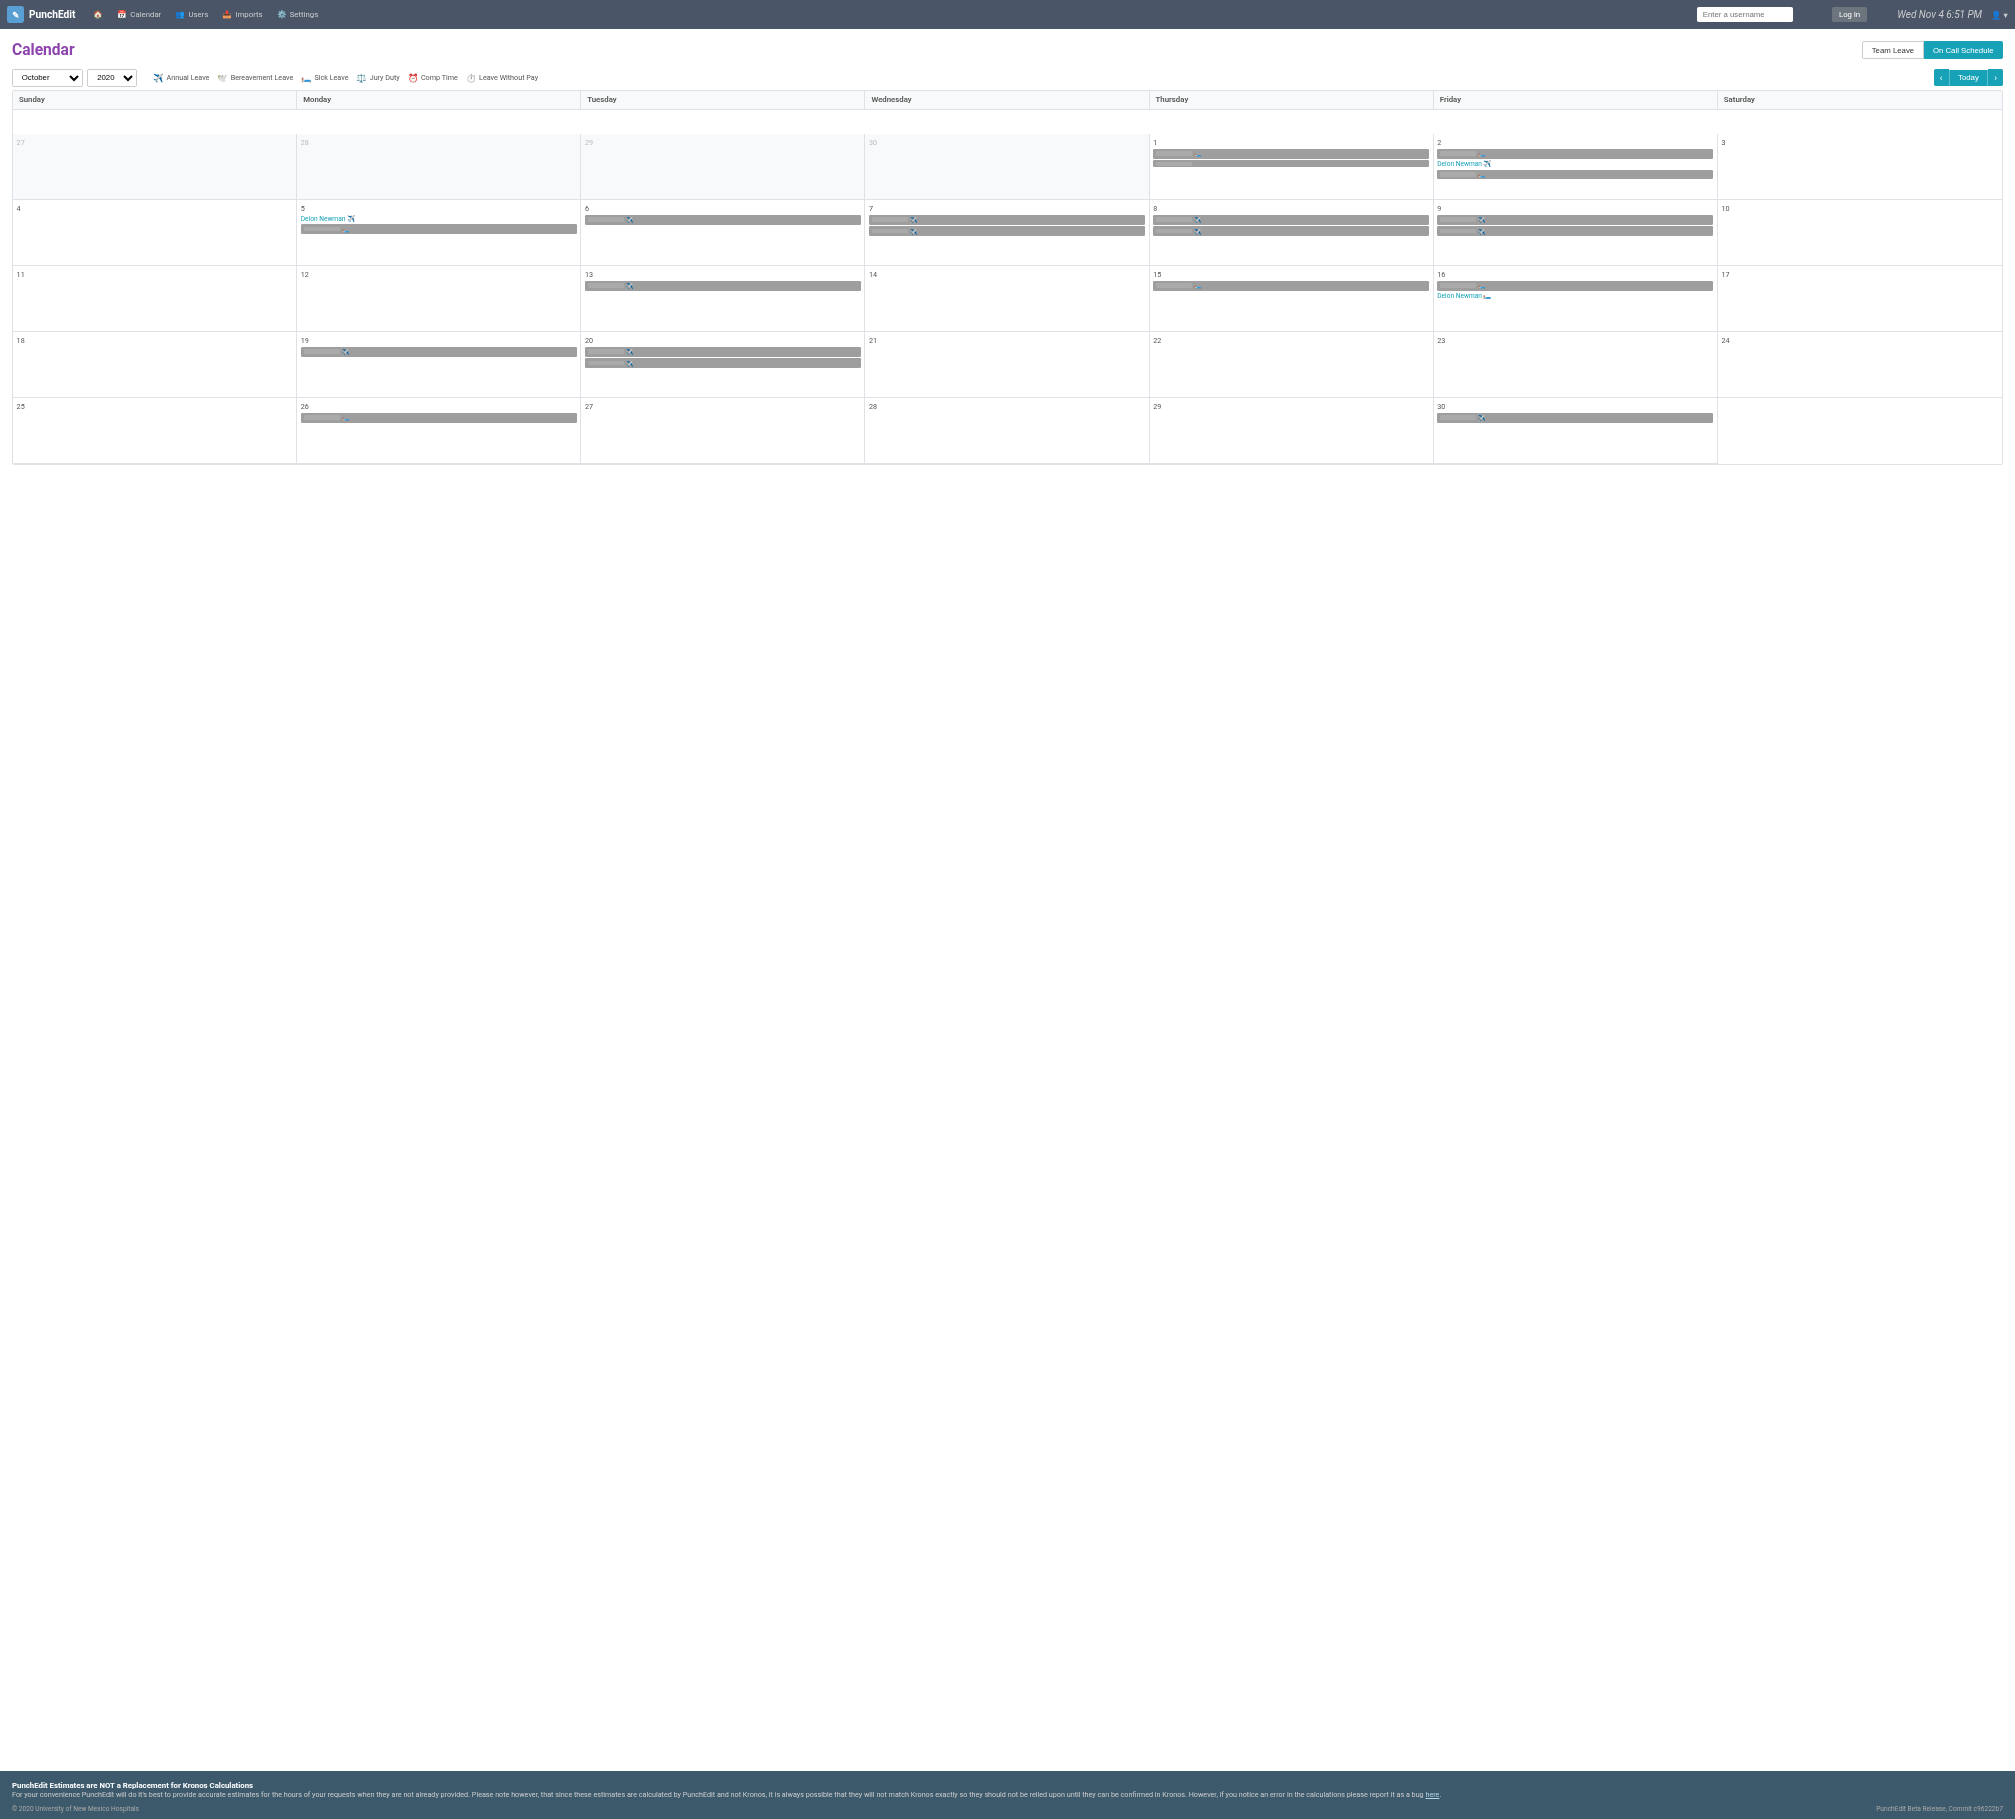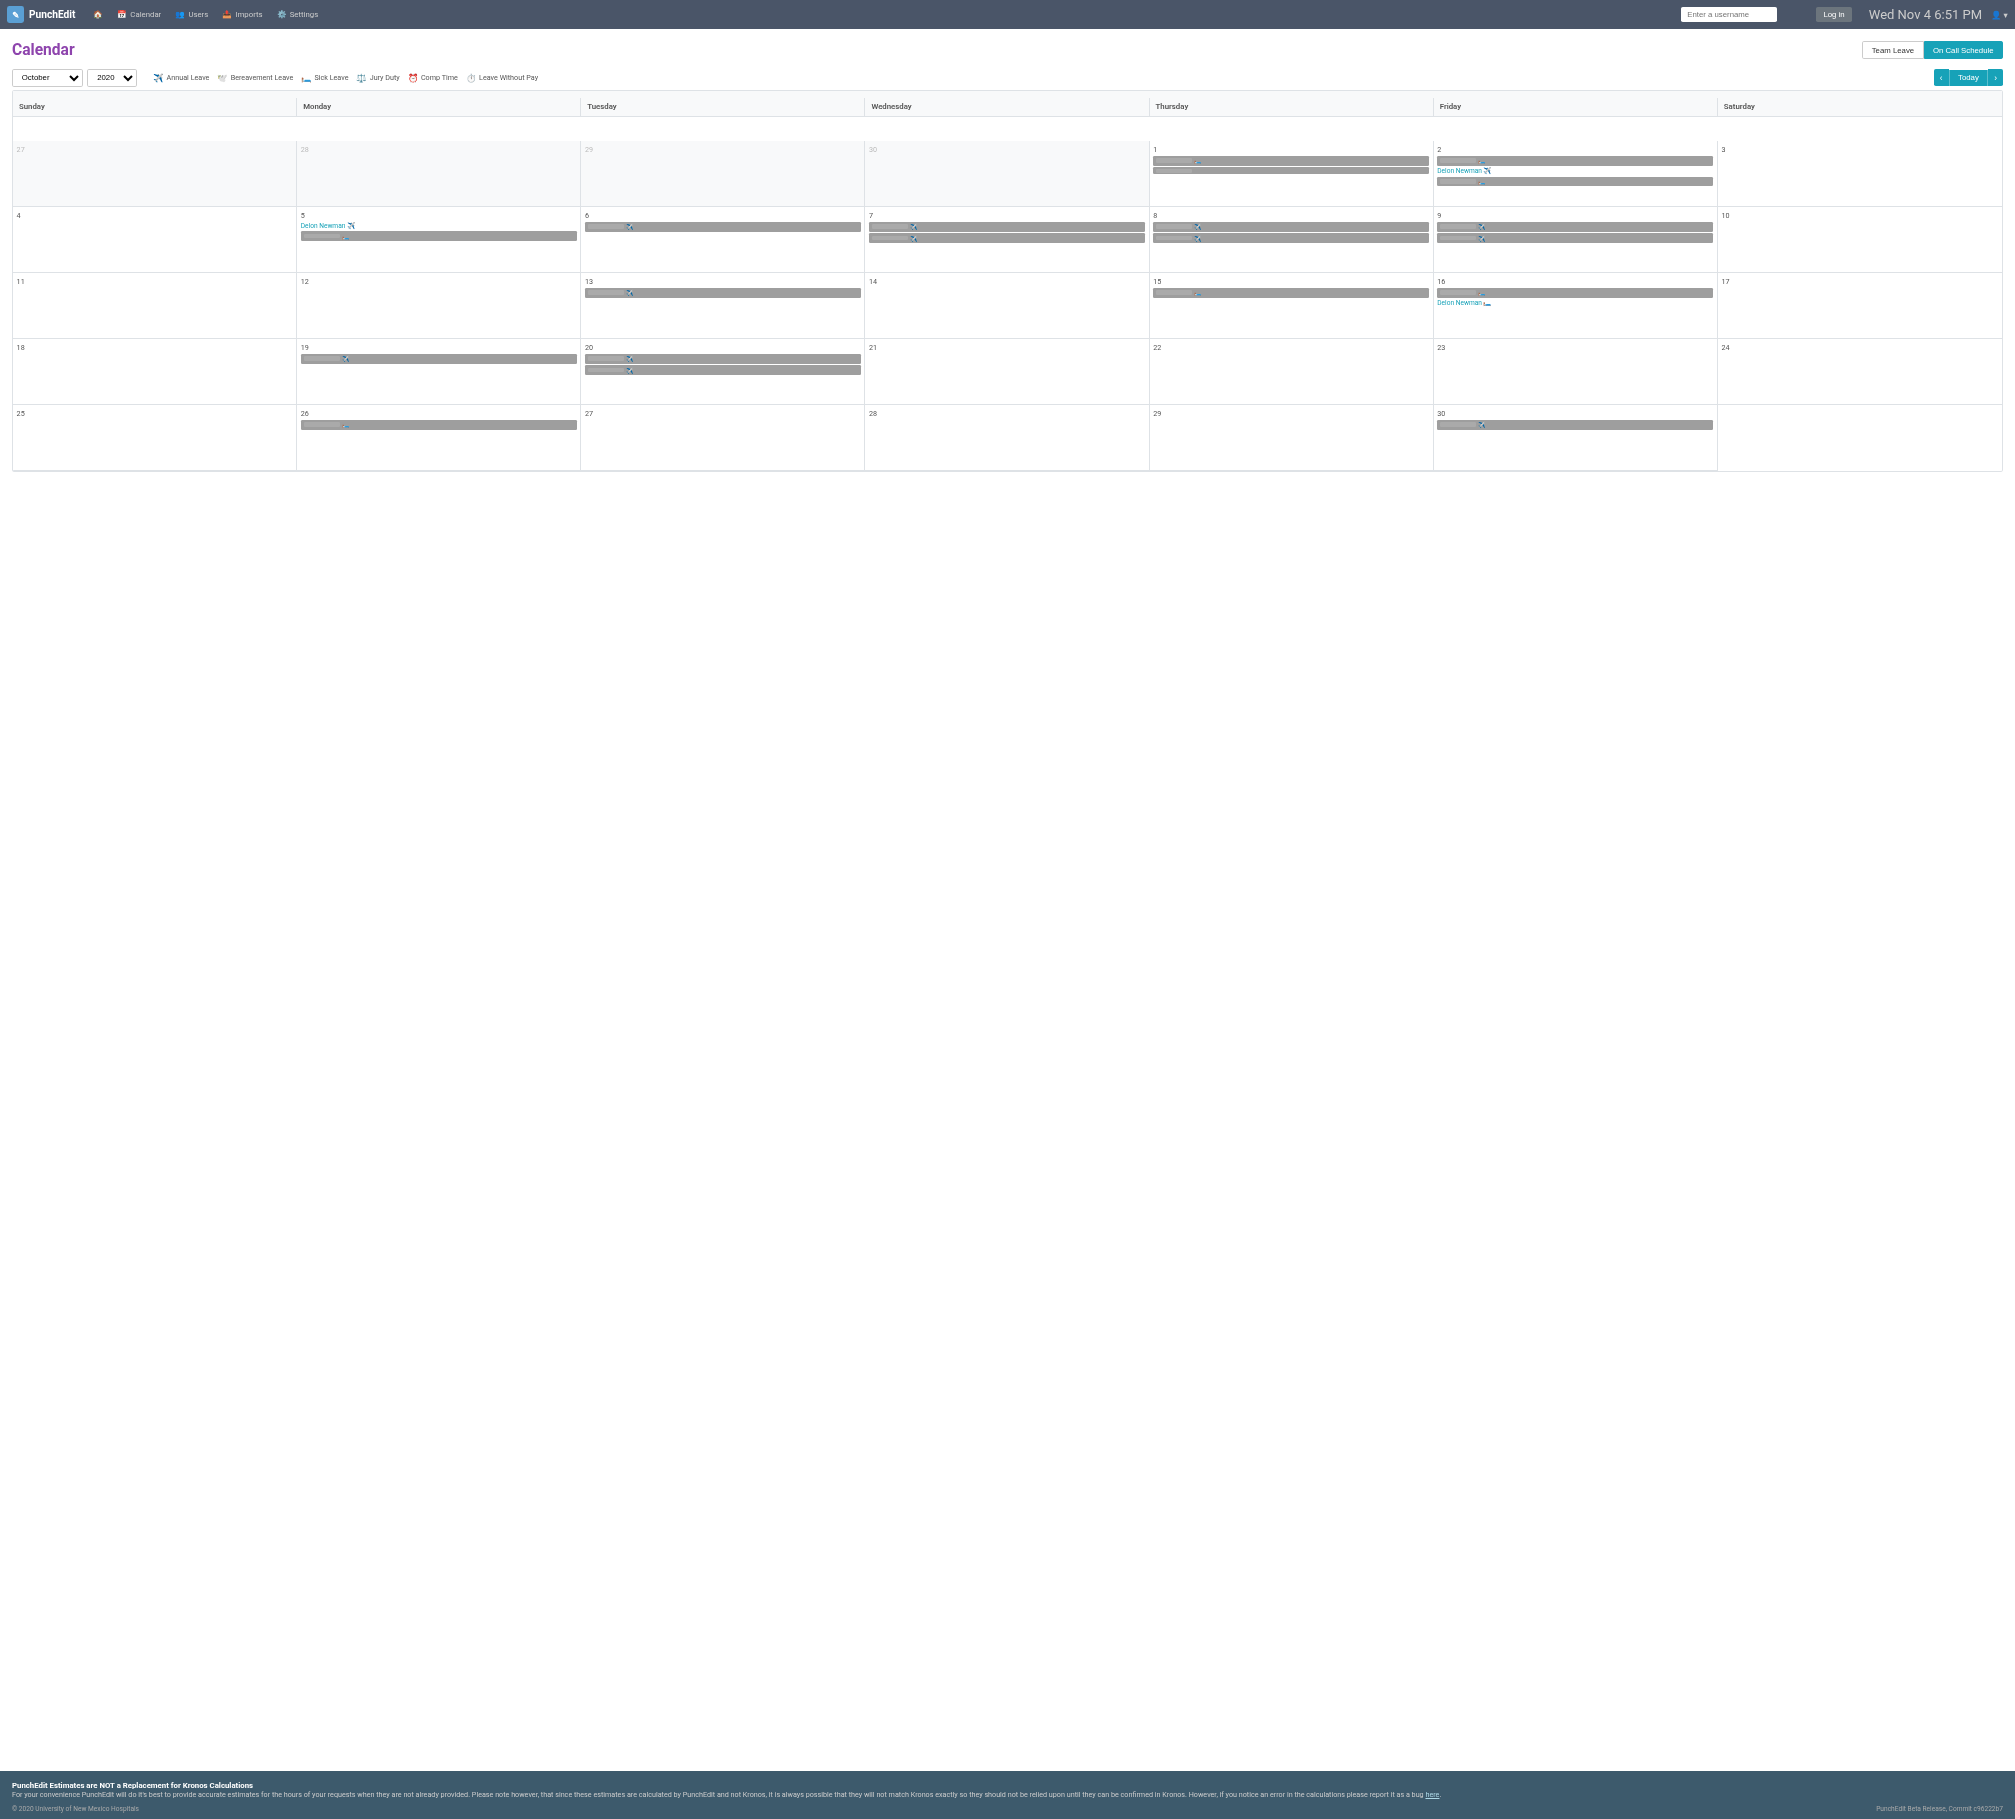--- a/index.html
+++ b/index.html
@@ -68,22 +68,23 @@
       color: white;
       border: none;
       padding: 3px 7.2px;
       border-radius: 1.8px;
       cursor: pointer;
       font-size: 7.8px;
       margin-left: 33px;
     }
     .topbar-time {
       color: #ccc;
-      font-size: 13px;
-      margin-left: 11px;
+      font-size: 10px;
+      margin-left: 24px;
+      font-style: italic;
     }
     .user-icon {
       color: #ccc;
       font-size: 8.4px;
       margin-left: 3px;
     }
 
     
     .main-content {
       background: white;
@@ -196,21 +197,20 @@
       grid-template-columns: repeat(7, 1fr);
       background: #f8f9fa;
       border-bottom: 0.6px solid #dee2e6;
     }
     .cal-header-cell {
       padding: 4.8px 6px;
       font-size: 7.8px;
       font-weight: 600;
       color: #555;
       border-right: 0.6px solid #dee2e6;
-      margin-top: 7px;
     }
     .cal-header-cell:last-child { border-right: none; }
 
     .calendar-grid {
       display: grid;
       grid-template-columns: repeat(7, 1fr);
       margin-top: 24px;
     }
     .cal-cell {
       border-right: 0.6px solid #dee2e6;

